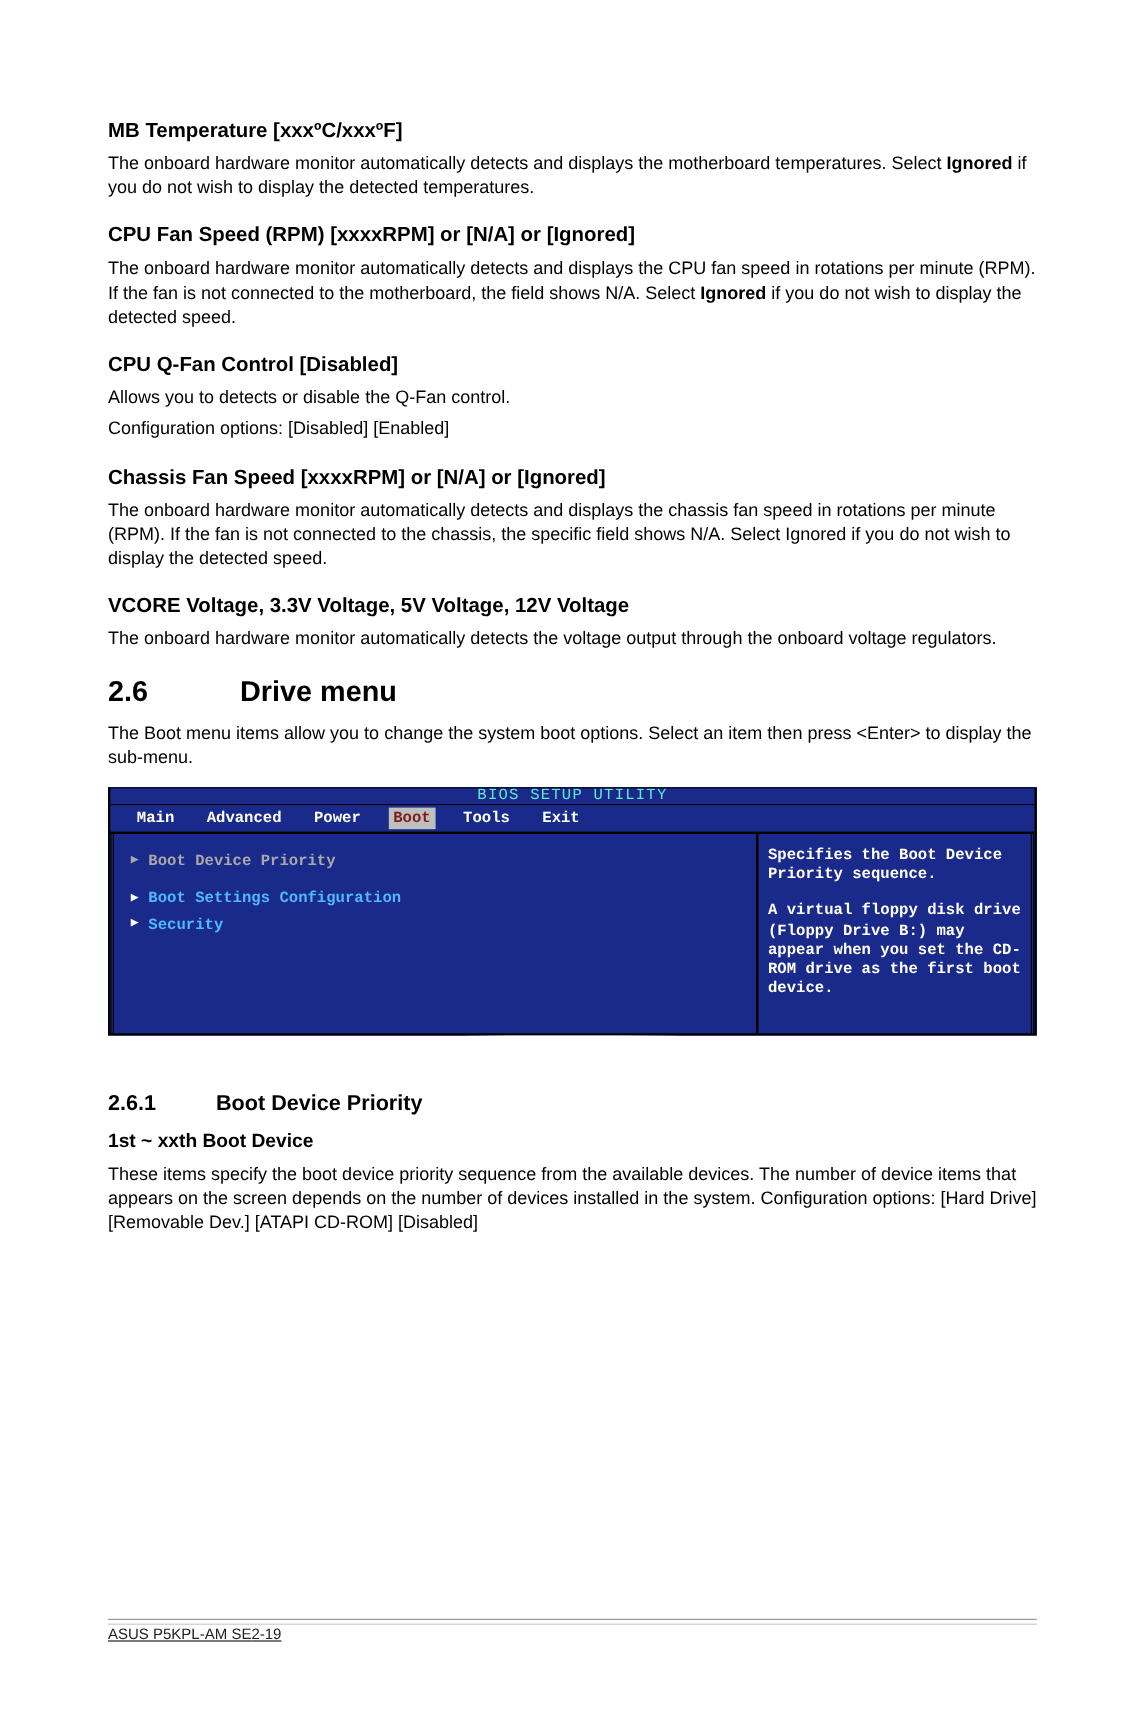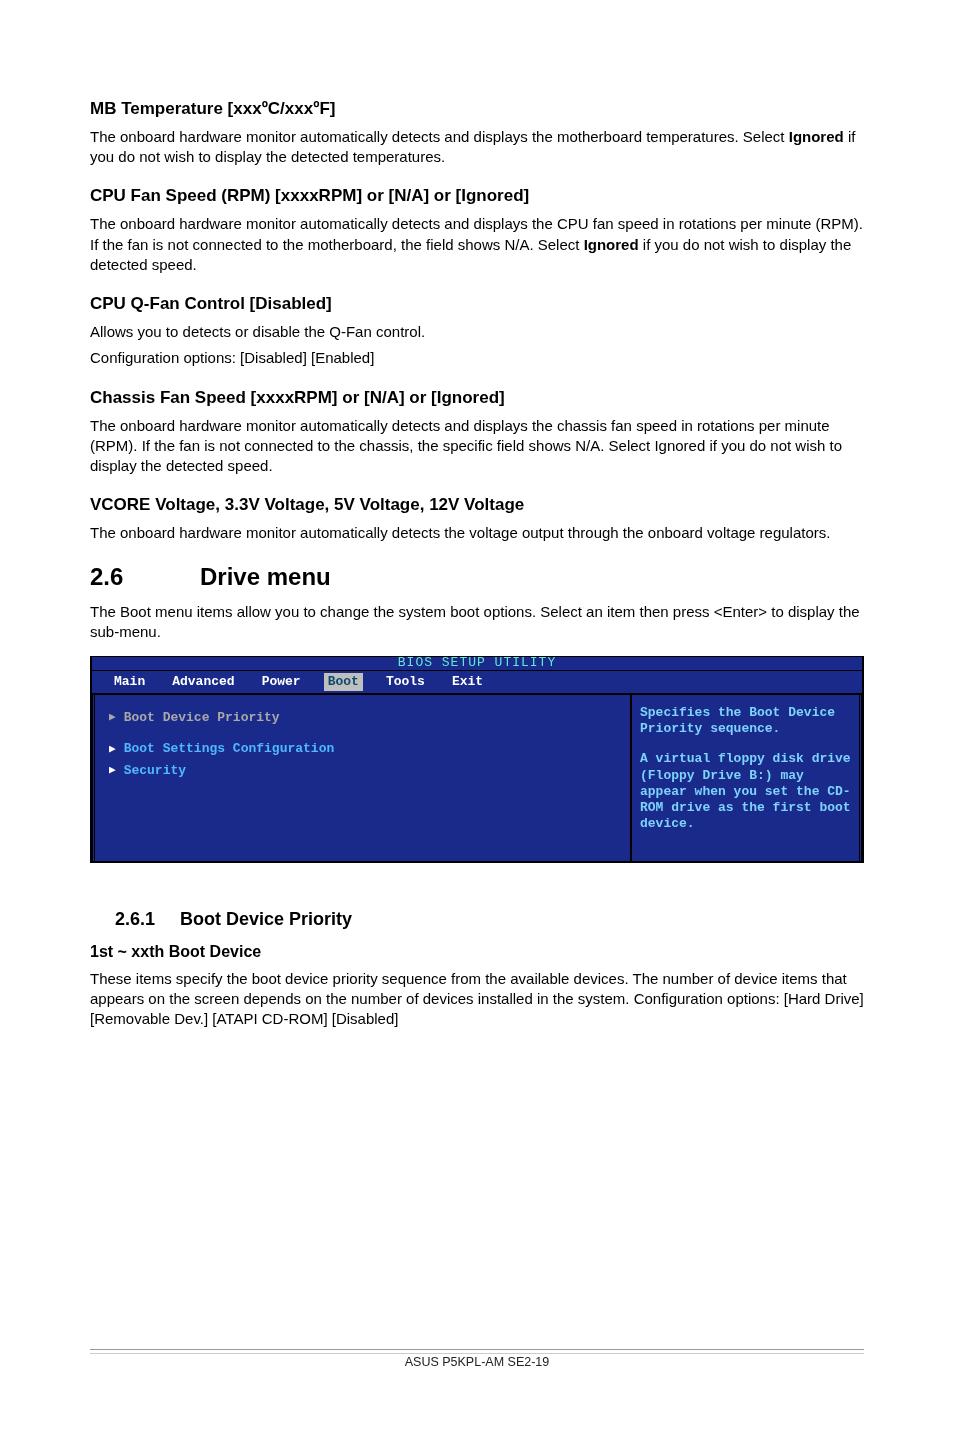--- a/index.html
+++ b/index.html
@@ -10,21 +10,21 @@
     width: 954px;
     margin: 0 auto;
     padding: 80px 90px 40px 90px;
     font-size: 15px;
     line-height: 1.35;
   }
   .h3 { font-weight: bold; font-size: 17px; margin-top: 18px; margin-bottom: 6px; }
   .h2 { font-weight: bold; font-size: 24px; margin-top: 18px; margin-bottom: 8px; }
   .h2 .num { display:inline-block; width: 110px; }
   .h4 { font-weight: bold; font-size: 18px; margin-top: 26px; margin-bottom: 10px; }
-  .h4 .num { display:inline-block; width: 90px; text-align: center; }
+  .h4 .num { display:inline-block; width: 90px; }
   .h5 { font-weight: bold; font-size: 16px; margin-top: 10px; margin-bottom: 6px; }
   p { margin-bottom: 6px; }
   b { font-weight: bold; }
 
   .bios {
     margin-top: 14px;
     margin-bottom: 10px;
     border: 2px solid #000;
     border-top-width: 1px;
     background: #1a2a8a;
@@ -46,63 +46,64 @@
   }
   .bios-menu {
     display: flex;
     background: #1a2a8a;
     color: #fff;
     padding: 2px 18px;
     gap: 19px;
     font-weight: bold;
   }
   .bios-menu span { padding: 0 4px; }
-  .bios-menu .sel { background: #bfbfbf; color: #0c4a6e; }
+  .bios-menu .sel { background: #bfbfbf; color: #7f1d1d; }
   .bios-body {
     display: flex;
     border-top: 2px solid #000;
   }
   .bios-left {
     flex: 1;
     background: #1a2a8a;
     padding: 14px 14px 18px 14px;
     border-right: 2px solid #000;
     position: relative;
     border-left: 3px double #000;
   }
   .bios-left .row { display: flex; align-items: center; gap: 8px; margin-bottom: 4px; color: #4fb8ff; font-weight: bold;}
   .bios-left .row.dim { color: #a8a8a8; }
   .bios-left .tri { color: #fff; font-size: 11px; }
   .bios-left .row.dim .tri { color:#a8a8a8; }
   .bios-right {
     width: 230px;
     background: #1a2a8a;
-    color: #7dd3fc;
+    color: #ffffff;
     padding: 10px 8px 14px 8px;
     font-weight: bold;
     border-right: 3px double #000;
   }
   .bios-right .blk { margin-bottom: 14px; line-height: 1.25;}
   .bios-bottom-curve {
     height: 18px;
     background: #fff;
     margin-top: -10px;
     border-radius: 50% 50% 0 0 / 20px 20px 0 0;
     position: relative;
   }
 
   .footer {
     position: relative;
     margin-top: 320px;
     border-top: 1px solid #999;
     padding-top: 4px;
     display: flex;
-    justify-content: center;
+    justify-content: flex-start;
     font-size: 12.5px;
     color: #222;
+    text-decoration: underline;
   }
   .footer::before{
     content:"";
     position:absolute;
     top:3px; left:0; right:0;
     border-top:1px solid #ccc;
   }
 </style>
 </head>
 <body>

